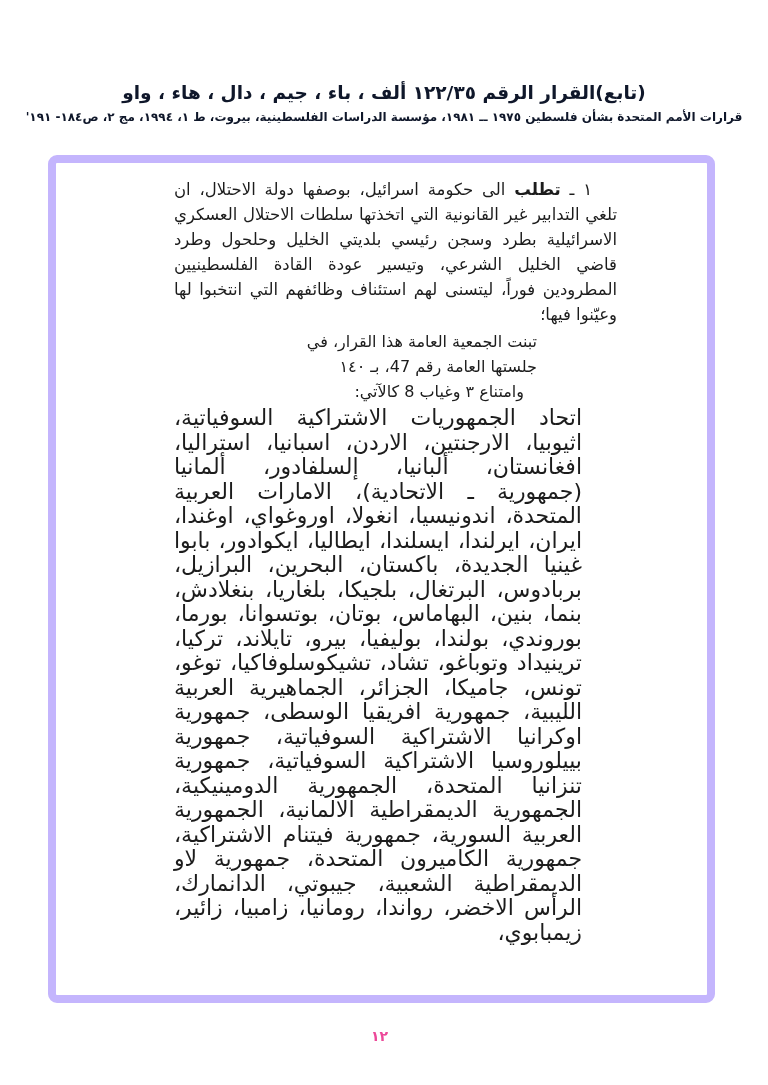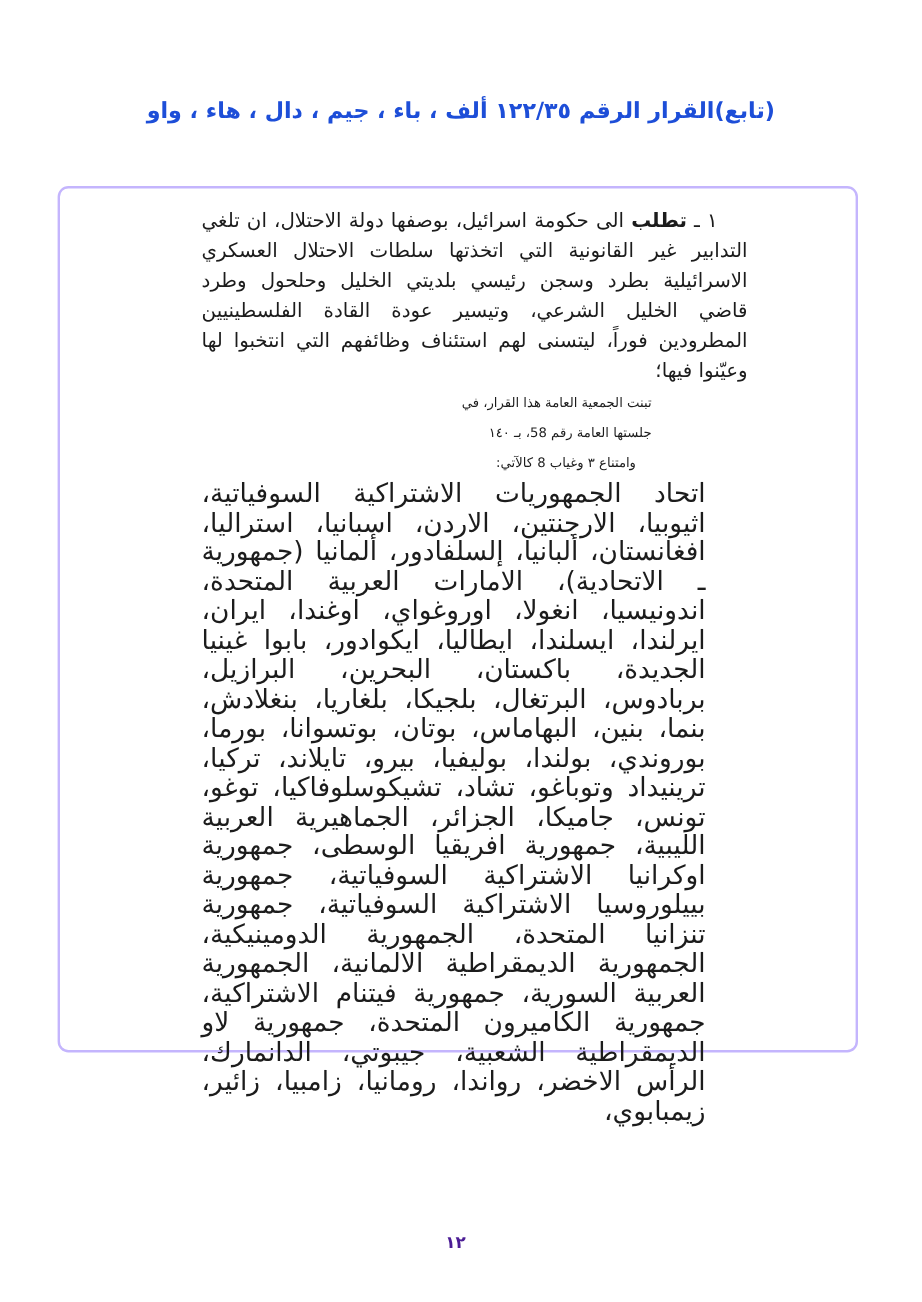--- a/index.html
+++ b/index.html
@@ -7,45 +7,45 @@
     width: 768px; height: 1085px;
     background: #ffffff;
     position: relative;
     font-family: "DejaVu Sans", sans-serif;
     color: #1c1c1c;
     overflow: hidden;
   }
   .header {
     position: absolute; top: 82px; left: 0; right: 0;
     text-align: center; direction: rtl;
-    color: #1d4ed8;
+    color: #0f172a;
   }
   .header-line1 { font-size: 18.5px; font-weight: bold; letter-spacing: 0.2px; }
   .header-line2 { font-size: 12px; font-weight: bold; margin-top: 7px; }
   .green-box {
     position: absolute; left: 48px; top: 155px;
-    width: 667px; height: 722px;
-    border: 2px solid #c4b5fd;
+    width: 667px; height: 848px;
+    border: 8px solid #c4b5fd;
     border-radius: 9px;
     box-sizing: border-box;
     background: transparent;
   }
   .text-col {
     direction: rtl;
     margin: 14px 90px 0 118px;
     text-align: justify;
   }
   .para {
     font-size: 16.5px; line-height: 25px;
     text-indent: 25px;
     margin: 0;
   }
   .adoption {
     margin: 2px 80px 0 0;
-    font-size: 11px; line-height: 25px;
+    font-size: 16px; line-height: 25px;
   }
   .adoption-line { text-align: right; }
   .ad-2 { margin-right: 6px; }
   .ad-3 { margin-right: 13px; }
   .vote-row {
     display: flex;
     margin: 2px 35px 0 0;
   }
   .vote-label {
     flex: 0 0 auto;
@@ -57,43 +57,44 @@
     flex: 1 1 auto;
     font-size: 22px; line-height: 24.5px;
     text-align: justify;
   }
   .page-number {
     position: absolute; top: 1028px; left: 0; right: 0;
     text-align: center;
     font-size: 14px; font-weight: bold;
     letter-spacing: 9px;
     padding-right: 9px; 
-    color: #4c1d95;
+    color: #ec4899;
   }
 </style>
 </head>
 <body>
 
 <div class="header">
   <div class="header-line1">(تابع)القرار الرقم ١٢٢/٣٥ ألف ، باء ، جيم ، دال ، هاء ، واو</div>
+  <div class="header-line2">قرارات الأمم المتحدة بشأن فلسطين ١٩٧٥ ــ ١٩٨١، مؤسسة الدراسات الفلسطينية، بيروت، ط ١، ١٩٩٤، مج ٢، ص١٨٤- ١٩١'</div>
 </div>
 
 <div class="green-box">
   <div class="text-col">
 
     <p class="para">
       <span>١ ـ</span>
       <b>تطلب</b>
       <span>الى حكومة اسرائيل، بوصفها دولة الاحتلال، ان تلغي التدابير غير القانونية التي اتخذتها سلطات الاحتلال العسكري الاسرائيلية بطرد وسجن رئيسي بلديتي الخليل وحلحول وطرد قاضي الخليل الشرعي، وتيسير عودة القادة الفلسطينيين المطرودين فوراً، ليتسنى لهم استئناف وظائفهم التي انتخبوا لها وعيّنوا فيها؛</span>
     </p>
 
 
     <div class="adoption">
       <div class="adoption-line ad-0">تبنت الجمعية العامة هذا القرار، في</div>
-      <div class="adoption-line ad-1">جلستها العامة رقم 58، بـ ١٤٠</div>
+      <div class="adoption-line ad-1">جلستها العامة رقم 47، بـ ١٤٠</div>
       <div class="adoption-line ad-3">وامتناع ٣ وغياب 8 كالآتي:</div>
     </div>
 
     <div class="vote-row">
       <div class="countries">اتحاد الجمهوريات الاشتراكية السوفياتية، اثيوبيا، الارجنتين، الاردن، اسبانيا، استراليا، افغانستان، ألبانيا، إلسلفادور، ألمانيا (جمهورية ـ الاتحادية)، الامارات العربية المتحدة، اندونيسيا، انغولا، اوروغواي، اوغندا، ايران، ايرلندا، ايسلندا، ايطاليا، ايكوادور، بابوا غينيا الجديدة، باكستان، البحرين، البرازيل، بربادوس، البرتغال، بلجيكا، بلغاريا، بنغلادش، بنما، بنين، البهاماس، بوتان، بوتسوانا، بورما، بوروندي، بولندا، بوليفيا، بيرو، تايلاند، تركيا، ترينيداد وتوباغو، تشاد، تشيكوسلوفاكيا، توغو، تونس، جاميكا، الجزائر، الجماهيرية العربية الليبية، جمهورية افريقيا الوسطى، جمهورية اوكرانيا الاشتراكية السوفياتية، جمهورية بييلوروسيا الاشتراكية السوفياتية، جمهورية تنزانيا المتحدة، الجمهورية الدومينيكية، الجمهورية الديمقراطية الالمانية، الجمهورية العربية السورية، جمهورية فيتنام الاشتراكية، جمهورية الكاميرون المتحدة، جمهورية لاو الديمقراطية الشعبية، جيبوتي، الدانمارك، الرأس الاخضر، رواندا، رومانيا، زامبيا، زائير، زيمبابوي،</div>
     </div>
 
   </div>
 </div>
 

